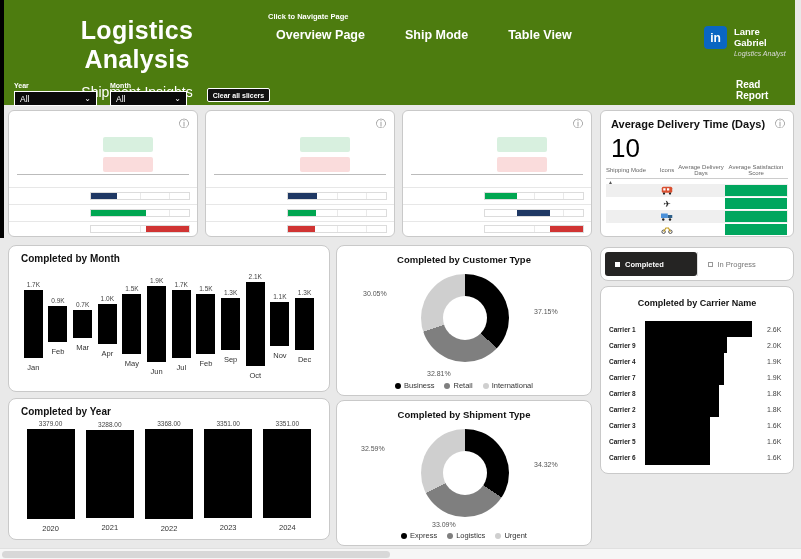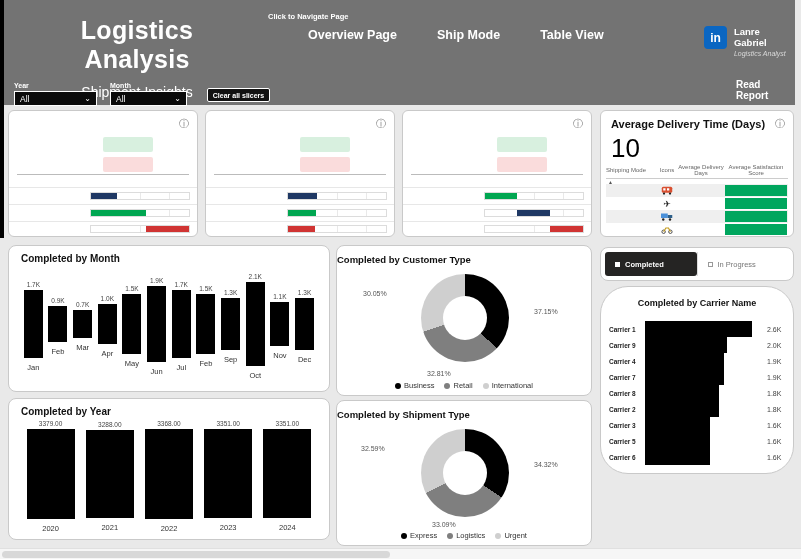--- a/index.html
+++ b/index.html
@@ -1,27 +1,27 @@
 <!DOCTYPE html>
 <html><head>
 <meta charset="utf-8">
 <style>
   * { margin:0; padding:0; box-sizing:border-box; }
   html,body { width:801px; height:559px; }
   body { font-family:"Liberation Sans", sans-serif; background:#e9e9e9; position:relative; overflow:hidden; }
   .root { position:absolute; inset:0; }
 
   
-  .header { position:absolute; left:0; top:0; width:795px; height:105px; background:#737373; color:#fff; }
+  .header { position:absolute; left:0; top:0; width:795px; height:105px; background:#4d7c0f; color:#fff; }
   .left-edge { position:absolute; left:0; top:0; width:4px; height:238px; background:#000; }
   .title-block { position:absolute; left:52px; top:16px; width:170px; text-align:center; }
   .title { font-size:25px; font-weight:bold; letter-spacing:.3px; }
   .subtitle { font-size:14px; margin-top:10px; }
   .nav-hint { position:absolute; left:268px; top:12px; font-size:7.5px; font-weight:bold; }
-  .nav { position:absolute; left:276px; top:28px; display:flex; gap:40px;margin-left:32px; }
+  .nav { position:absolute; left:276px; top:28px; display:flex; gap:40px; }
   .nav-item { font-size:12.5px; font-weight:bold; color:#fff; cursor:pointer; white-space:nowrap; }
   .profile { position:absolute; left:704px; top:26px; display:flex; gap:7px; align-items:flex-start; }
   .linkedin { width:23px; height:23px; background:#0a66c2; border-radius:4px; color:#fff; font-weight:bold;
               font-size:12px; display:flex; align-items:center; justify-content:center; }
   .profile-name { font-size:9.5px; font-weight:bold; }
   .profile-role { font-size:7px; font-style:italic; color:#d9d9d9; margin-top:2px; }
   .read-report { position:absolute; left:736px; top:79px; font-size:10px; font-weight:bold; color:#fff; cursor:pointer; }
 
   
   .slicer { position:absolute; color:#fff; }
@@ -85,39 +85,39 @@
   .vplot { position:absolute; left:12px; right:12px; bottom:18px; display:flex; align-items:center;
            justify-content:space-around; }
   .vcol { display:flex; flex-direction:column; align-items:center; justify-content:flex-end; }
   .vlabel { font-size:6.5px; color:#444; margin-bottom:2px; white-space:nowrap; }
   .vbar { background:#000; }
   .vcat { position:absolute; font-size:7.5px; color:#333; text-align:center; bottom:-14px; width:100%; }
 
   
   #customer-card { left:336px; top:245px; width:256px; height:151px; }
   #shipment-card { left:336px; top:400px; width:256px; height:146px; }
-  .donut-title { position:absolute; left:0; right:0; top:8px; font-size:9.5px; font-weight:bold; color:#111; }
+  .donut-title { position:absolute; left:0; right:0; top:8px; text-align:center; font-size:9.5px; font-weight:bold; color:#111; }
   .donut { position:absolute; left:84px; top:28px; width:88px; height:88px; border-radius:50%; }
   .donut-hole { position:absolute; left:22px; top:22px; width:44px; height:44px; border-radius:50%; background:#fff; }
   .callout { position:absolute; font-size:7px; color:#555; white-space:nowrap; }
   .legend { position:absolute; left:0; right:0; bottom:5px; display:flex; justify-content:center; gap:10px;
             font-size:7.5px; color:#333; align-items:center; }
   .legend-item { display:flex; align-items:center; gap:3px; }
   .legend-dot { width:6px; height:6px; border-radius:50%; }
 
   
   #toggle-card { left:600px; top:247px; width:194px; height:34px; display:flex; align-items:center; padding:4px; }
   .toggle-btn { flex:1; height:24px; display:flex; align-items:center; gap:5px; padding-left:10px;
                 font-size:7.5px; cursor:pointer; border-radius:3px; }
   .toggle-btn.selected { background:#252423; color:#fff; font-weight:bold; }
   .toggle-btn.unselected { background:#fff; color:#777; border-left:1px solid #ddd; border-radius:0; }
   .toggle-mark-filled { width:5px; height:5px; background:#fff; border:1px solid #fff; }
   .toggle-mark-empty { width:5px; height:5px; background:#fff; border:1px solid #999; }
 
-  #carrier-card { left:600px; top:286px; width:194px; height:188px;border-radius:28px; }
+  #carrier-card { left:600px; top:286px; width:194px; height:188px; }
   .carrier-title { position:absolute; left:0; right:0; top:11px; text-align:center; font-size:9px; font-weight:bold; color:#111; }
   .carrier-rows { position:absolute; left:8px; right:6px; top:34px; bottom:8px; display:flex; flex-direction:column;
                   justify-content:space-around; }
   .carrier-row { display:flex; align-items:center; }
   .carrier-name { width:36px; font-size:6.5px; font-weight:bold; color:#222; }
   .carrier-track { flex:1; }
   .carrier-bar { height:16px; background:#000; }
   .carrier-val { font-size:7px; color:#444; margin-left:3px; width:20px; }
 
   

